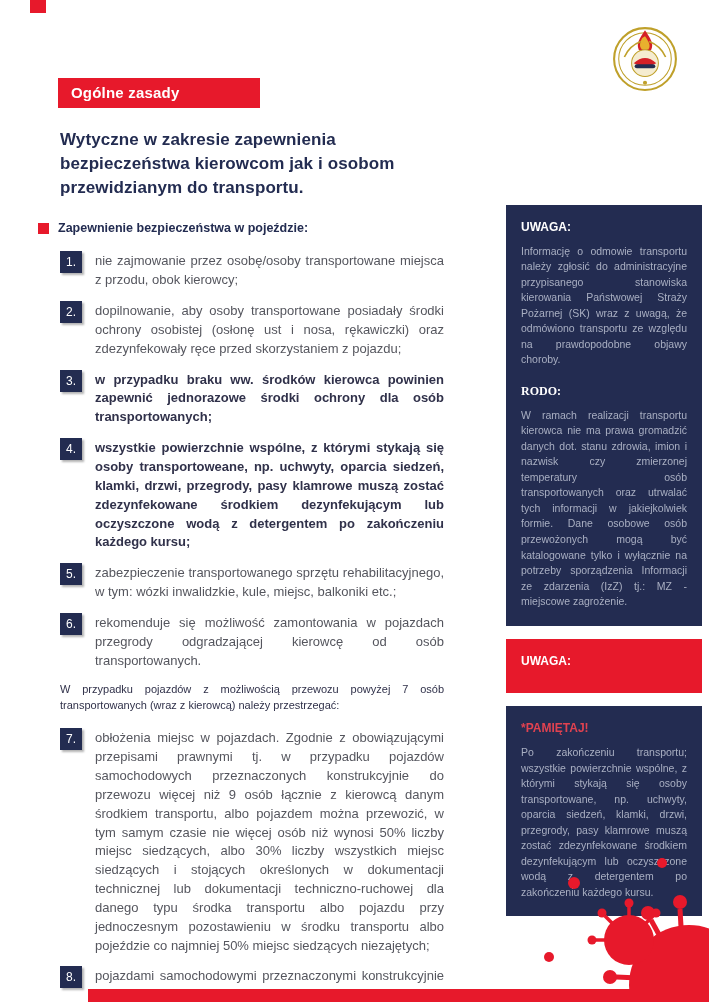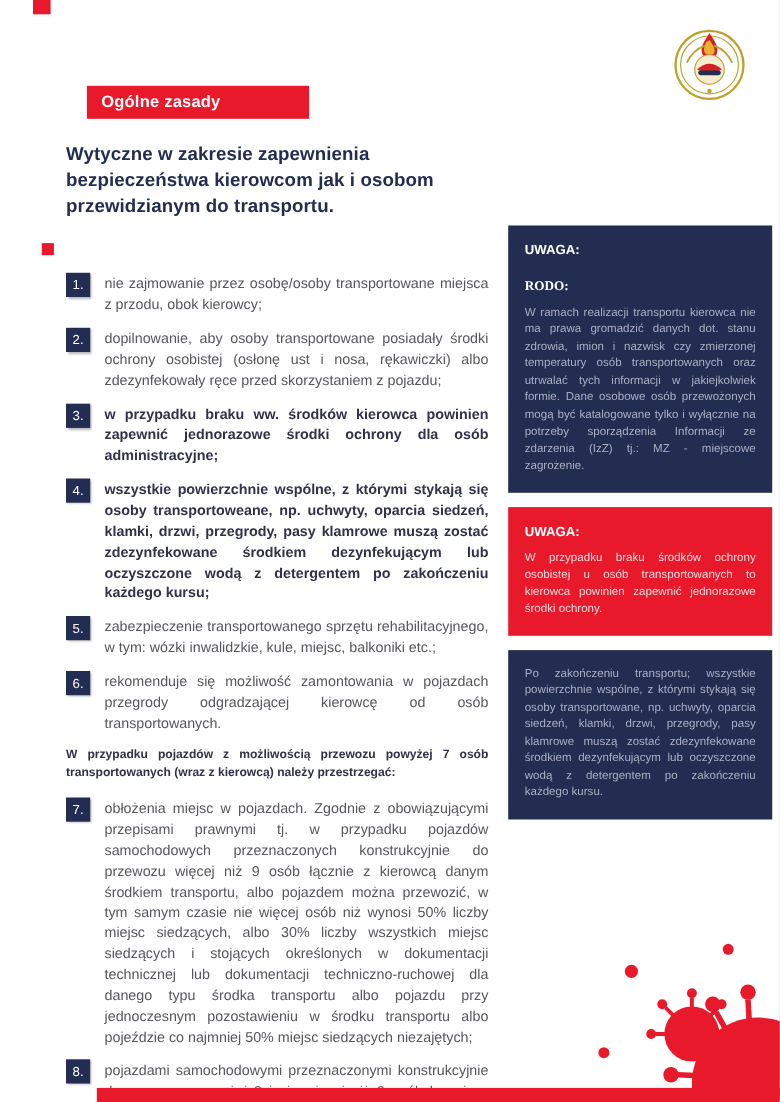--- a/index.html
+++ b/index.html
@@ -12,21 +12,21 @@
   .page{
     position:relative;width:709px;height:1002px;margin:0 auto;
     background:#ffffff;overflow:hidden;
   }
   .corner-square{position:absolute;left:30px;top:0;width:16px;height:13px;background:var(--red);}
   .logo{position:absolute;right:30px;top:24px;width:68px;height:68px;}
 
   .left-col{position:absolute;left:38px;top:78px;width:408px;}
   .banner{
     background:var(--red);color:#ffffff;font-weight:bold;font-size:15px;
-    width:202px;height:30px;line-height:30px;padding-left:13px;margin-left:41px;
+    width:202px;height:30px;line-height:30px;padding-left:13px;margin-left:20px;
     letter-spacing:.2px;
   }
   .title{
     margin:20px 0 0 22px;width:392px;color:var(--navy);
     font-weight:bold;font-size:17px;line-height:1.4;letter-spacing:.1px;
   }
   .section-heading{display:flex;align-items:center;gap:9px;margin-top:22px;}
   .bullet{width:11px;height:11px;background:var(--red);flex:0 0 11px;}
   .section-heading-text{color:var(--navy);font-weight:bold;font-size:12.5px;}
 
@@ -36,28 +36,28 @@
     width:22px;height:22px;flex:0 0 22px;background:var(--navy);color:#ffffff;
     font-size:12px;display:flex;align-items:center;justify-content:center;
     box-shadow:1.5px 1.5px 2px rgba(0,0,0,.3);
   }
   .item-text{
     flex:1;font-size:13px;line-height:1.45;color:#55565e;text-align:justify;
     padding-top:1px;
   }
   .item-text.bold{font-weight:bold;color:#30314a;}
   .subheading{
-    margin:12px 0 14px 0;width:384px;font-size:11px;font-weight:bold;
+    margin:12px 0 14px 0;width:384px;font-size:11px;font-weight:normal;
     color:#30314a;text-align:justify;line-height:1.45;
   }
 
   .aside{position:absolute;left:462px;top:205px;width:240px;}
   .box{
     padding:14px 15px 16px;margin-bottom:13px;
-    font-size:10.5px;line-height:1.48;text-align:justify;
+    font-size:10.5px;line-height:1.48;text-align:justify;margin-left:44px;
   }
   .box.navy{background:var(--navy);color:#a9afc2;}
   .box.red{background:var(--red);color:#f3d7d9;}
   .box-title{font-weight:bold;font-size:12px;color:#ffffff;margin-bottom:7px;text-align:left;}
   .box-title.mt{margin-top:15px;font-family:Liberation Serif, serif;}
   .box-title.red-text{color:#e04250;}
 
   .bottom-bar{position:absolute;left:88px;right:0;bottom:0;height:13px;background:var(--red);}
   .virus{position:absolute;right:0;bottom:2px;}
 </style>
@@ -83,37 +83,38 @@
     </svg>
   </div>
 
   <div class="left-col">
     <div class="banner">Ogólne zasady</div>
 
     <h1 class="title">Wytyczne w zakresie zapewnienia bezpieczeństwa kierowcom jak i osobom przewidzianym do transportu.</h1>
 
     <div class="section-heading">
       <span class="bullet"></span>
+      <span class="section-heading-text">Zapewnienie bezpieczeństwa w pojeździe:</span>
     </div>
 
     <div class="items">
 
       <div class="item">
         <span class="num">1.</span>
         <span class="item-text">nie zajmowanie przez osobę/osoby transportowane miejsca z przodu, obok kierowcy;</span>
       </div>
 
       <div class="item">
         <span class="num">2.</span>
-        <span class="item-text">dopilnowanie, aby osoby transportowane posiadały środki ochrony osobistej (osłonę ust i nosa, rękawiczki) albo zdezynfekowały ręce przed skorzystaniem z pojazdu;</span>
+        <span class="item-text">dopilnowanie, aby osoby transportowane posiadały środki ochrony osobistej (osłonę ust i nosa, rękawiczki) oraz zdezynfekowały ręce przed skorzystaniem z pojazdu;</span>
       </div>
 
       <div class="item">
         <span class="num">3.</span>
-        <span class="item-text bold">w przypadku braku ww. środków kierowca powinien zapewnić jednorazowe środki ochrony dla osób administracyjne;</span>
+        <span class="item-text bold">w przypadku braku ww. środków kierowca powinien zapewnić jednorazowe środki ochrony dla osób transportowanych;</span>
       </div>
 
       <div class="item">
         <span class="num">4.</span>
         <span class="item-text bold">wszystkie powierzchnie wspólne, z którymi stykają się osoby transportoweane, np. uchwyty, oparcia siedzeń, klamki, drzwi, przegrody, pasy klamrowe muszą zostać zdezynfekowane środkiem dezynfekującym lub oczyszczone wodą z detergentem po zakończeniu każdego kursu;</span>
       </div>
 
       <div class="item">
         <span class="num">5.</span>
         <span class="item-text">zabezpieczenie transportowanego sprzętu rehabilitacyjnego, w tym: wózki inwalidzkie, kule, miejsc, balkoniki etc.;</span>
@@ -141,30 +142,31 @@
         <span class="item-text">dopilnowanie zachowania zasad bezpiecznego odstępu między pasażerami.</span>
       </div>
 
     </div>
   </div>
 
   <aside class="aside">
 
     <div class="box navy">
       <div class="box-title">UWAGA:</div>
+      <p>Informację o odmowie transportu należy zgłosić do administracyjne przypisanego stanowiska kierowania Państwowej Straży Pożarnej (SK) wraz z uwagą, że odmówiono transportu ze względu na prawdopodobne objawy choroby.</p>
       <div class="box-title mt">RODO:</div>
       <p>W ramach realizacji transportu kierowca nie ma prawa gromadzić danych dot. stanu zdrowia, imion i nazwisk czy zmierzonej temperatury osób transportowanych oraz utrwalać tych informacji w jakiejkolwiek formie. Dane osobowe osób przewożonych mogą być katalogowane tylko i wyłącznie na potrzeby sporządzenia Informacji ze zdarzenia (IzZ) tj.: MZ - miejscowe zagrożenie.</p>
     </div>
 
     <div class="box red">
       <div class="box-title">UWAGA:</div>
-      <p>W przypadku braku środków ochrony osobistej u osób transportowanych to kierowca powinien zapewnić jednorazowe środki ochrony.</p>
     </div>
 
     <div class="box navy">
+      <div class="box-title red-text">*PAMIĘTAJ!</div>
       <p>Po zakończeniu transportu; wszystkie powierzchnie wspólne, z którymi stykają się osoby transportowane, np. uchwyty, oparcia siedzeń, klamki, drzwi, przegrody, pasy klamrowe muszą zostać zdezynfekowane środkiem dezynfekującym lub oczyszczone wodą z detergentem po zakończeniu każdego kursu.</p>
     </div>
 
   </aside>
 
   <svg class="virus" width="215" height="175" viewBox="0 0 215 175" aria-hidden="true">
     <g fill="#e7192b" stroke="#e7192b">
       <g stroke-width="5">
         <line x1="190" y1="155" x2="122" y2="152"></line>
         <line x1="190" y1="155" x2="134" y2="115"></line>

